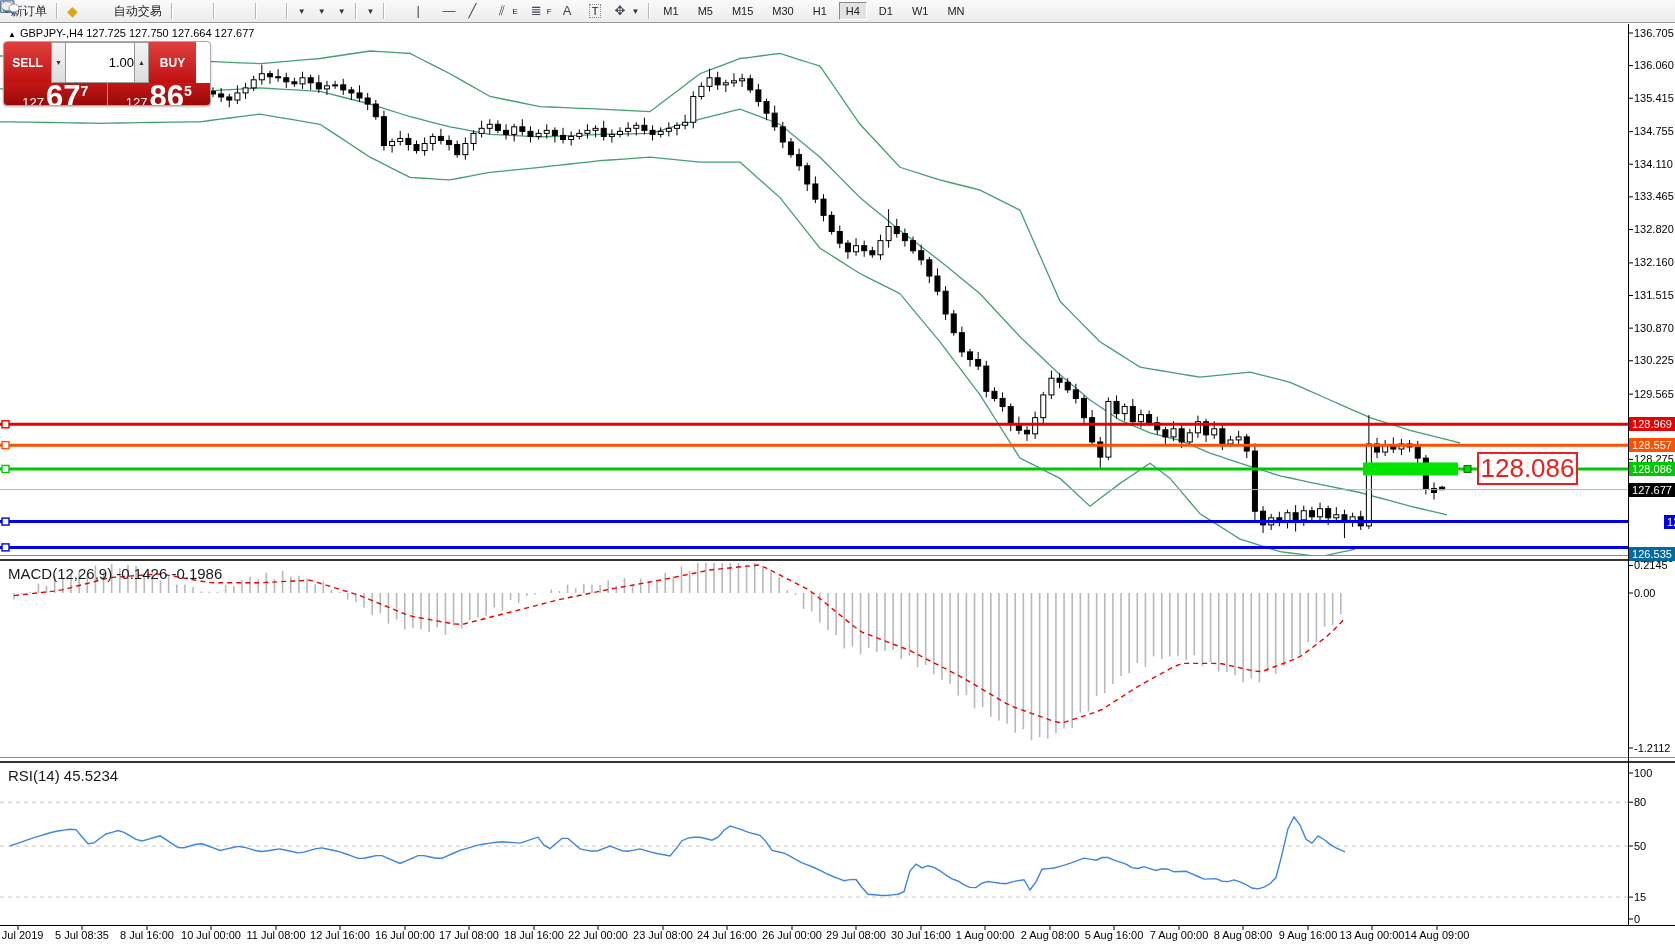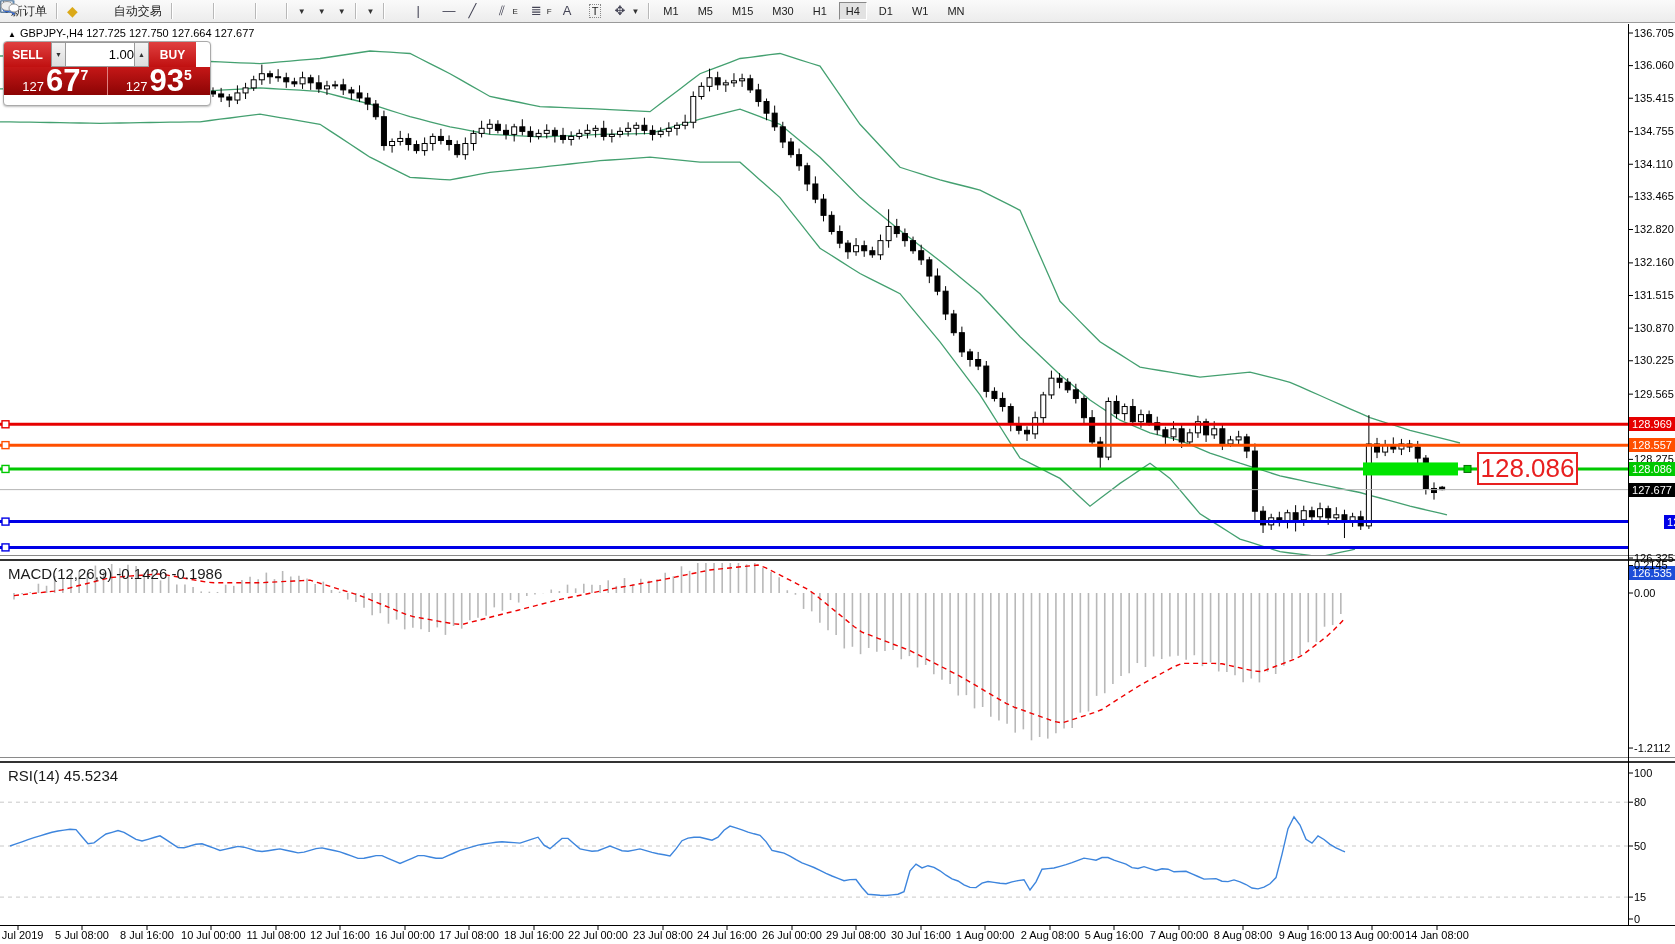--- a/index.html
+++ b/index.html
@@ -16,21 +16,21 @@
   .caret{font-size:8px;color:#333;margin-left:1px;}
   .tf{padding:2px 6px;margin:0 1px;color:#222;border:1px solid transparent;font-size:11px;}
   .tf.active{background:#e2e2e2;border:1px solid #888;border-right-color:#fff;border-bottom-color:#fff;}
   #tb-right{margin-left:auto;display:flex;align-items:center;gap:10px;padding-right:8px;}
   
   #symbol-line{position:absolute;left:8px;top:27px;font-size:11px;color:#000;z-index:6;}
   #symbol-line .tri{font-size:8px;margin-right:4px;}
   
   #trade-panel{position:absolute;left:3px;top:41px;width:206px;height:63px;background:#fff;
     border:1px solid #aaa;border-radius:4px;box-shadow:0 1px 2px rgba(0,0,0,.25);z-index:7;overflow:hidden;}
-  #tp-row1{display:flex;height:25px;}
+  #tp-row1{display:flex;height:41px;}
   .tp-btn{width:47px;background:linear-gradient(#e04040,#c01010);color:#fff;font-weight:bold;
     font-size:12px;display:flex;align-items:center;justify-content:center;cursor:pointer;}
   .tp-step{width:15px;background:linear-gradient(#f4f4f4,#dcdcdc);border:1px solid #999;box-sizing:border-box;
     display:flex;align-items:center;justify-content:center;font-size:7px;color:#333;cursor:pointer;}
   #lot-input{width:68px;border:1px solid #999;border-left:none;border-right:none;text-align:right;
     font-size:13px;font-family:"Liberation Sans",sans-serif;padding:0;box-sizing:border-box;}
   #tp-row2{display:flex;height:28px;background:linear-gradient(#c51717,#8c0404);color:#fff;}
   .tp-price{flex:1;display:flex;align-items:center;justify-content:center;}
   .tp-price.left{border-right:1px solid #e08080;}
   .tp-prefix{font-size:13px;margin-top:10px;margin-right:2px;}
@@ -823,21 +823,21 @@
       <div class="tp-btn">BUY</div>
     </div>
     <div id="tp-row2">
       <div class="tp-price left">
         <span class="tp-prefix">127</span>
         <span class="tp-big">67</span>
         <span class="tp-sup">7</span>
       </div>
       <div class="tp-price">
         <span class="tp-prefix">127</span>
-        <span class="tp-big">93</span>
+        <span class="tp-big">86</span>
         <span class="tp-sup">5</span>
       </div>
     </div>
   </div>
 
   <div id="callout">128.086</div>
 
   <div class="ind-label" style="top:565px">MACD(12,26,9) -0.1426 -0.1986</div>
   <div class="ind-label" style="top:767px">RSI(14) 45.5234</div>
 
@@ -854,47 +854,47 @@
       <div class="ax-tick" style="top:321.6343000000004px">130.870</div>
       <div class="ax-tick" style="top:354.2584000000009px">130.225</div>
       <div class="ax-tick" style="top:387.6412000000007px">129.565</div>
       <div class="ax-tick" style="top:452.8894000000003px">128.275</div>
       <div class="ax-tick" style="top:551.5204000000004px">126.325</div>
       <div class="ax-tag" style="top: 417.287px; background: rgb(230, 0, 0);">128.969</div>
       <div class="ax-tag" style="top: 438.126px; background: rgb(255, 79, 0);">128.557</div>
       <div class="ax-tag" style="top: 461.949px; background: rgb(0, 200, 0);">128.086</div>
       <div class="ax-tag" style="top: 482.636px; background: rgb(0, 0, 0);">127.677</div>
       <div class="ax-tag" style="top: 514.603px; background: rgb(0, 0, 230); margin-left: 35px;">127.045</div>
-      <div class="ax-tag" style="top: 566px; background: #1d4ed8;">126.535</div>
+      <div class="ax-tag" style="top: 547px; background: #0369a1;">126.535</div>
       <div class="ax-tick" style="top:559.044px">0.2145</div>
       <div class="ax-tick" style="top:586.5px">0.00</div>
       <div class="ax-tick" style="top:741.5336px">-1.2112</div>
       <div class="ax-tick" style="top:766.5px">100</div>
       <div class="ax-tick" style="top:795.7px">80</div>
       <div class="ax-tick" style="top:839.5px">50</div>
       <div class="ax-tick" style="top:890.6px">15</div>
       <div class="ax-tick" style="top:912.5px">0</div>
       <div class="date-label" style="left:18px">4 Jul 2019</div>
-      <div class="date-label" style="left:82px">5 Jul 08:00</div>
+      <div class="date-label" style="left:82px">5 Jul 08:35</div>
       <div class="date-label" style="left:147px">8 Jul 16:00</div>
       <div class="date-label" style="left:211px">10 Jul 00:00</div>
       <div class="date-label" style="left:276px">11 Jul 08:00</div>
       <div class="date-label" style="left:340px">12 Jul 16:00</div>
       <div class="date-label" style="left:405px">16 Jul 00:00</div>
       <div class="date-label" style="left:469px">17 Jul 08:00</div>
       <div class="date-label" style="left:534px">18 Jul 16:00</div>
       <div class="date-label" style="left:598px">22 Jul 00:00</div>
       <div class="date-label" style="left:663px">23 Jul 08:00</div>
       <div class="date-label" style="left:727px">24 Jul 16:00</div>
       <div class="date-label" style="left:792px">26 Jul 00:00</div>
       <div class="date-label" style="left:856px">29 Jul 08:00</div>
       <div class="date-label" style="left:921px">30 Jul 16:00</div>
       <div class="date-label" style="left:985px">1 Aug 00:00</div>
       <div class="date-label" style="left:1050px">2 Aug 08:00</div>
       <div class="date-label" style="left:1114px">5 Aug 16:00</div>
       <div class="date-label" style="left:1179px">7 Aug 00:00</div>
       <div class="date-label" style="left:1243px">8 Aug 08:00</div>
       <div class="date-label" style="left:1308px">9 Aug 16:00</div>
       <div class="date-label" style="left:1372px">13 Aug 00:00</div>
-      <div class="date-label" style="left:1437px">14 Jan 08:00</div>
+      <div class="date-label" style="left:1437px">14 Aug 09:00</div>
     </div>
 
 </div>
 
 </body></html>

